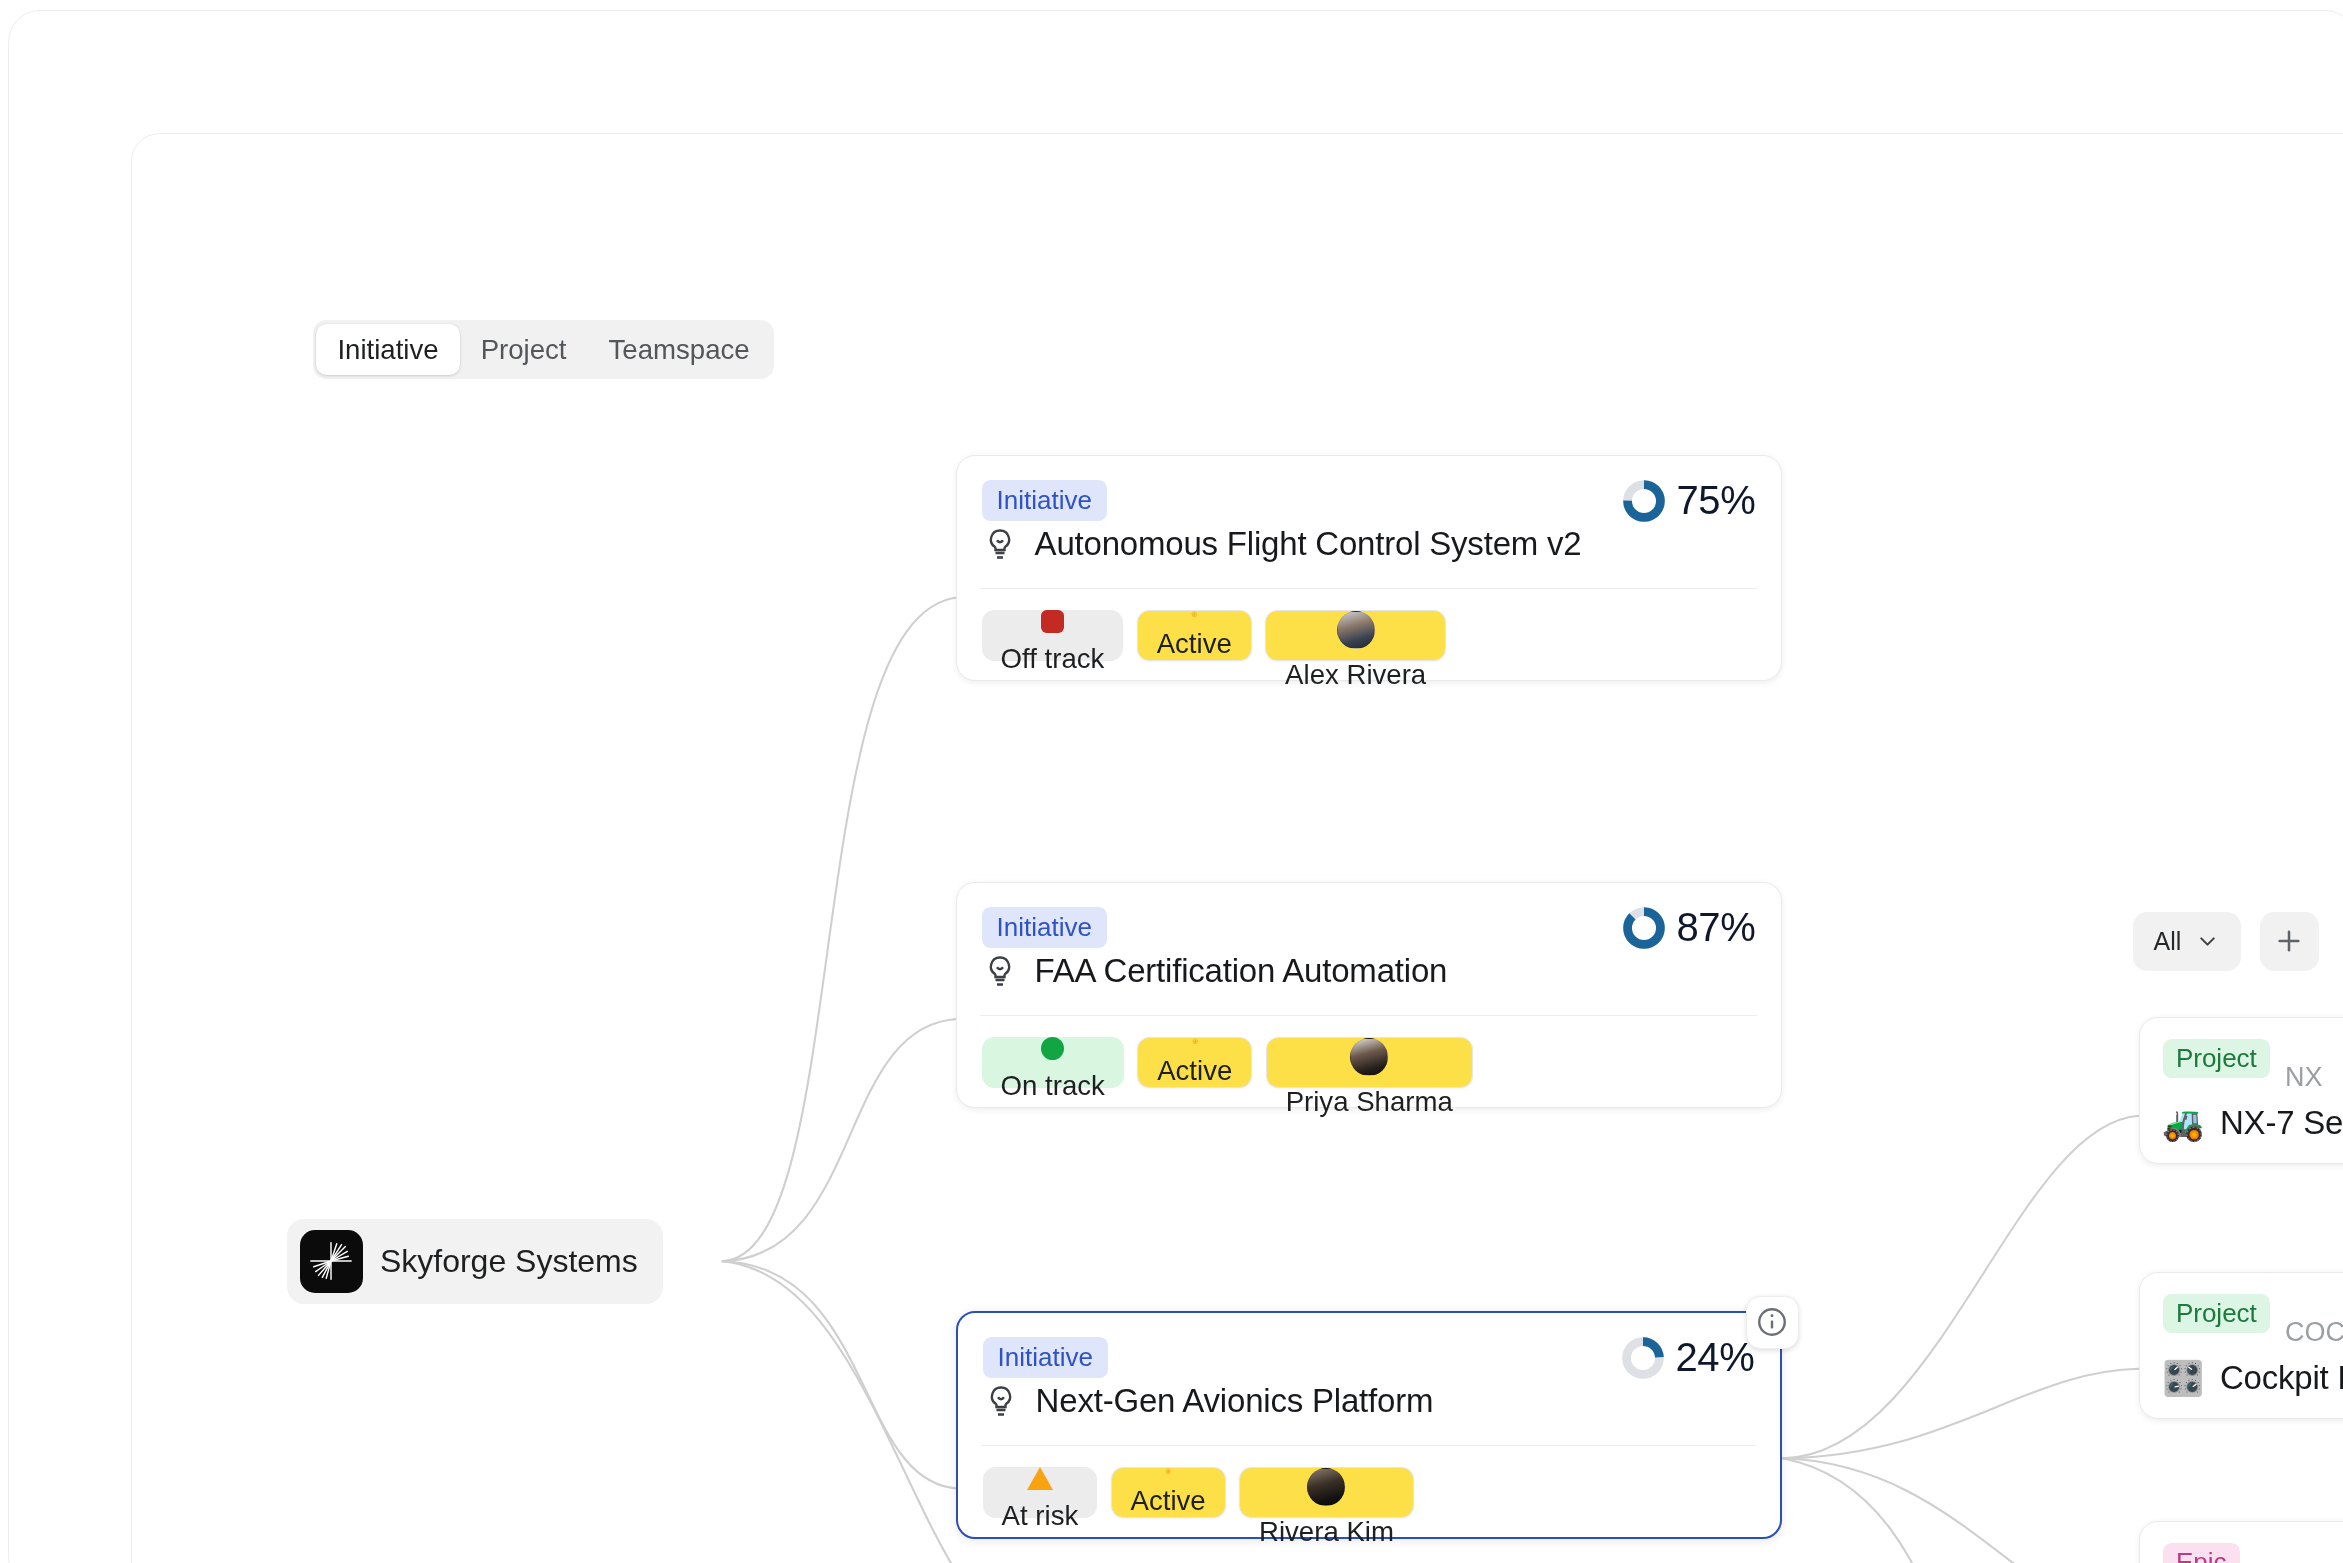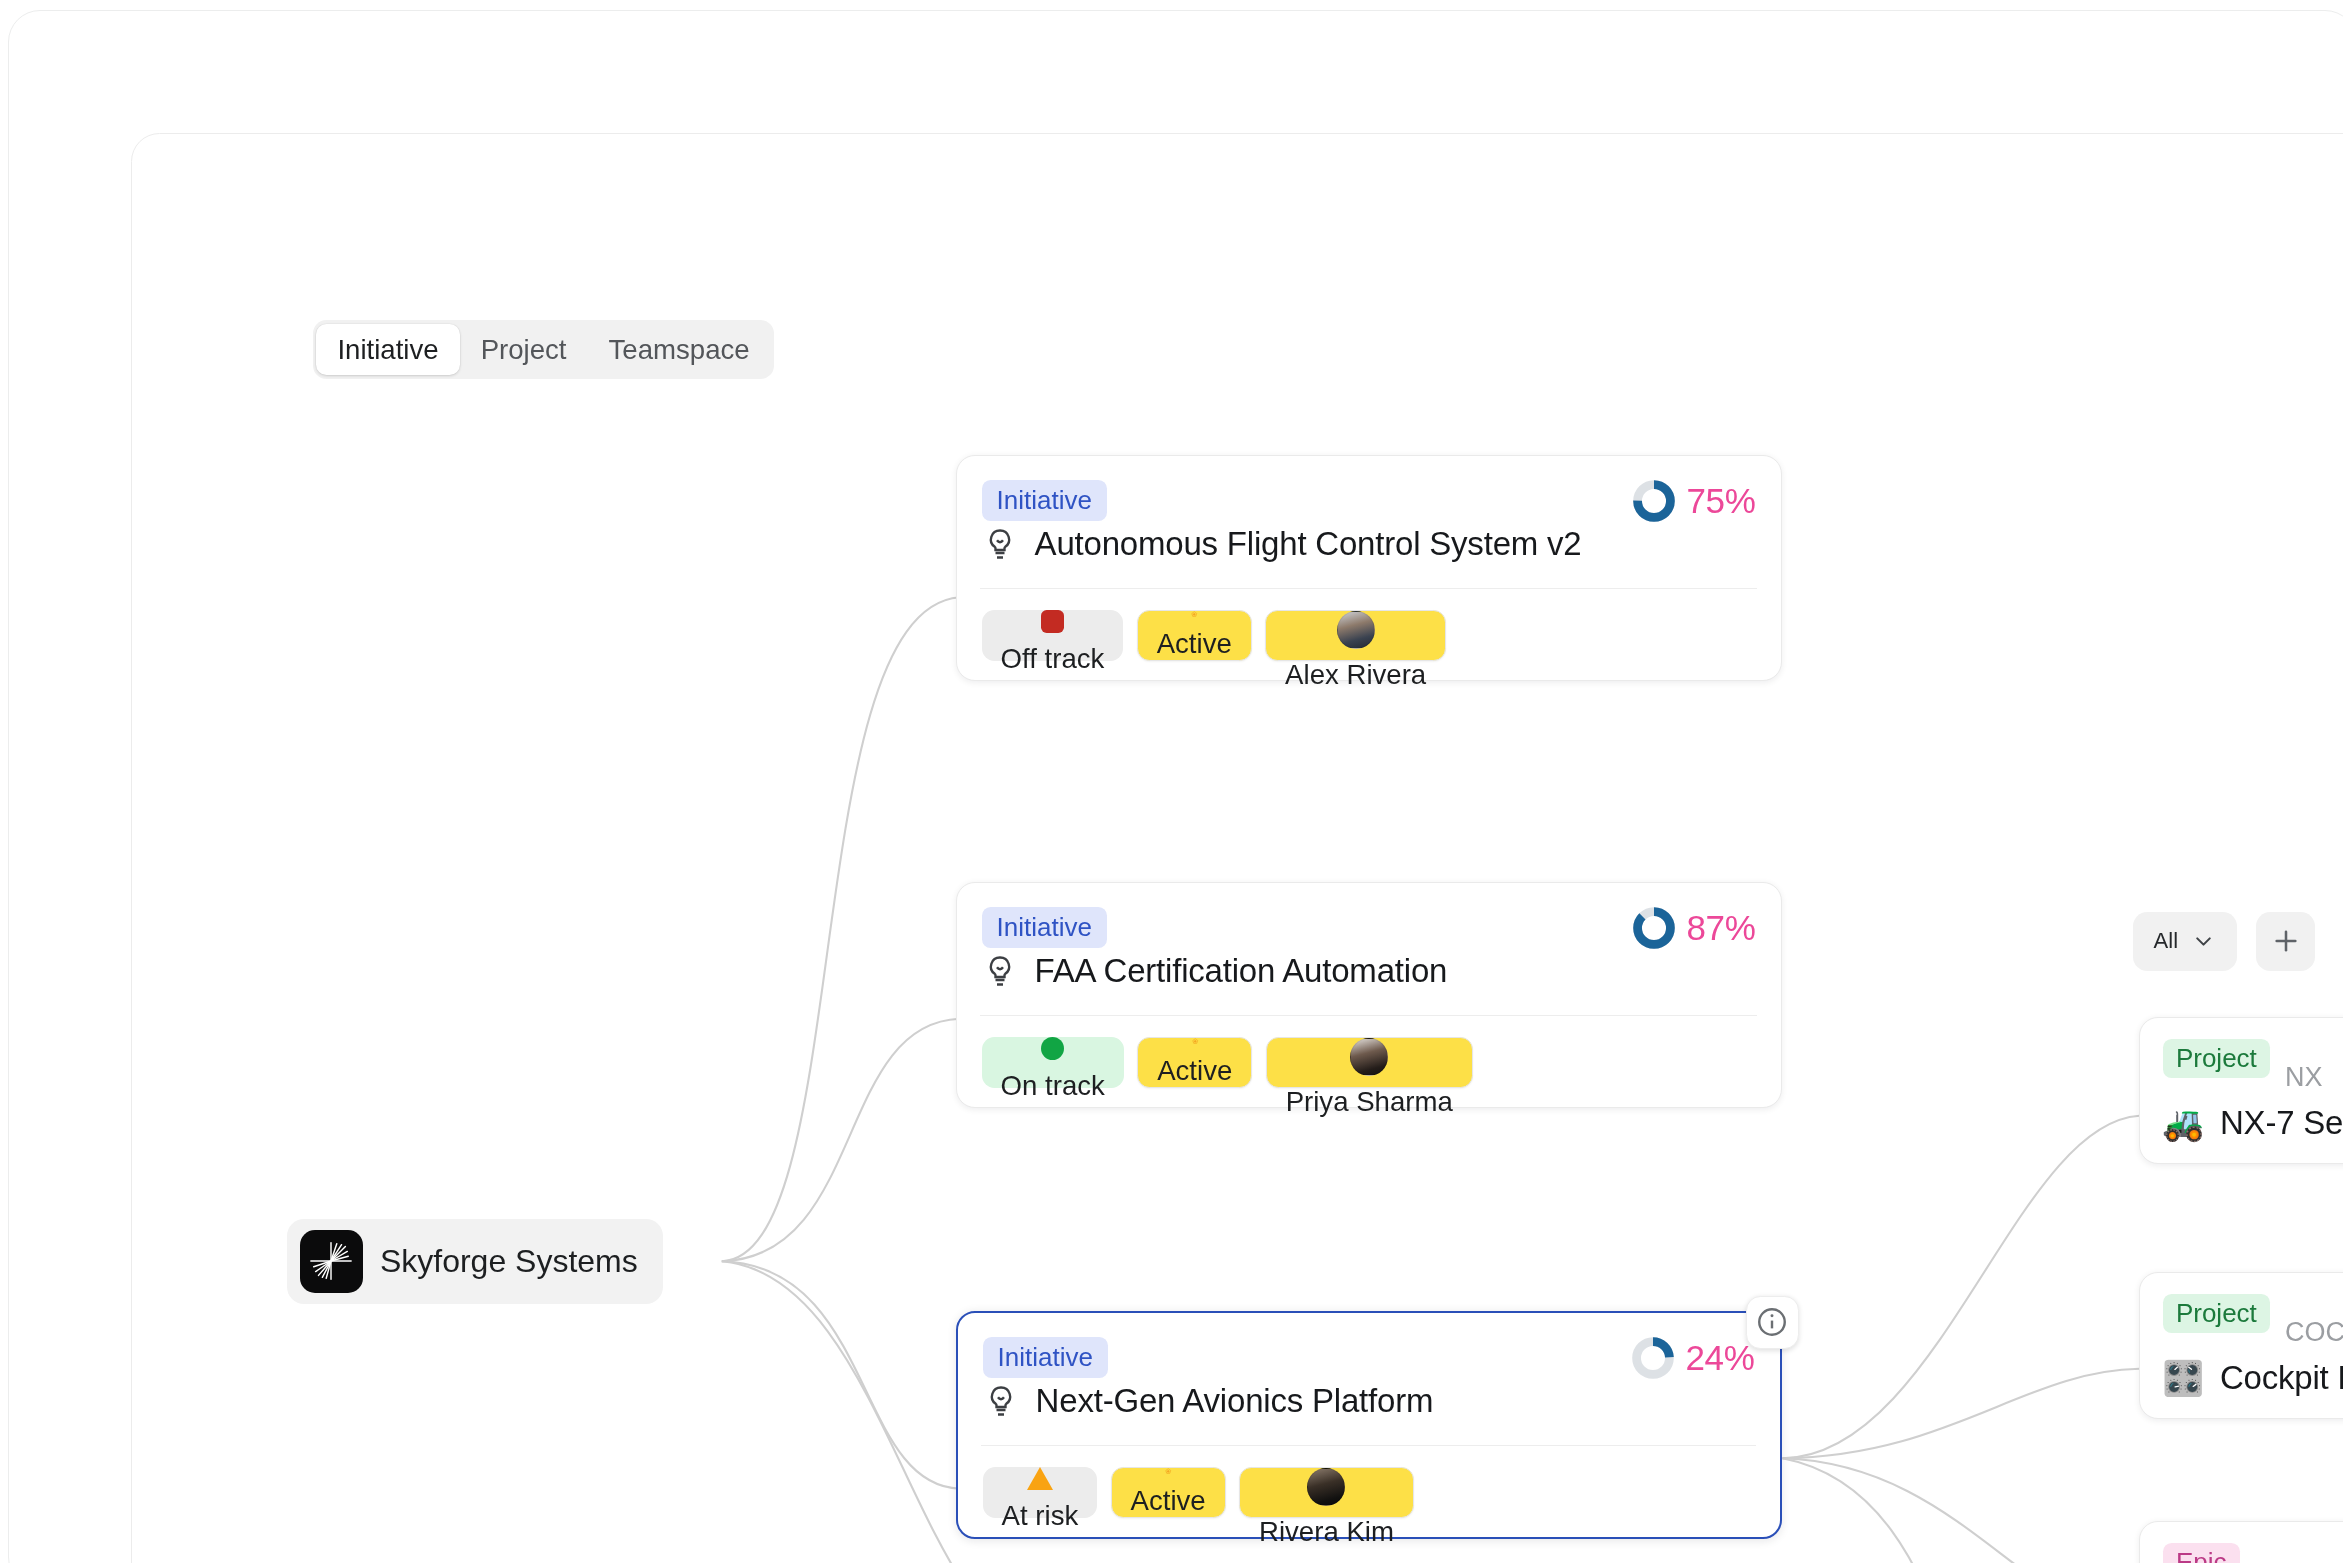--- a/index.html
+++ b/index.html
@@ -82,21 +82,21 @@
     border: 2.9px solid #2a4fb8;
     box-shadow: 0 1.9px 9.5px rgba(16,20,30,.10);
   }
   .card-top { display: flex; align-items: center; justify-content: space-between; height: 48px; }
   .type-badge {
     background: #dfe5fb; color: #2f53c4;
     font-size: 26px; border-radius: 8.6px;
     padding: 6.7px 15px 8.6px 15px; line-height: 1;
   }
   .progress-wrap { display: flex; align-items: center; gap: 9.5px; }
-  .pct { font-size: 35px; color: #ec4899; letter-spacing: -0.3px; }
+  .pct { font-size: 40px; color: #0f172a; letter-spacing: -0.3px; }
 
   .card-title-row { display: flex; align-items: center; gap: 17px; padding-bottom: 25px; }
   .card-title { font-size: 33px; color: #17191c; white-space: nowrap; letter-spacing: -0.2px; }
 
   .card-divider { height: 1px; background: #ededed; margin: 0 -1.9px; }
 
   .chip-row { display: flex; align-items: center; gap: 13.3px; margin-top: 21px; }
   .chip {
     display: flex; align-items: center; gap: 10.5px;
     height: 51px; padding: 0 19px;
@@ -129,21 +129,21 @@
     cursor: pointer; z-index: 6;
   }
 
   
   #right-toolbar { position: absolute; left: 2001px; top: 778px; display: flex; align-items: center; gap: 19px; }
   #filter-pill {
     display: flex; align-items: center; gap: 13.3px;
     background: #f1f1f1; border-radius: 14.3px;
     height: 59px; padding: 0 21px; cursor: pointer;
   }
-  #filter-label { font-size: 22px; color: #26292c; }
+  #filter-label { font-size: 25px; color: #26292c; }
   #add-button {
     width: 59px; height: 59px; border-radius: 14.3px;
     background: #f1f1f1; display: flex; align-items: center; justify-content: center;
     cursor: pointer;
   }
 
   
   .child-card {
     position: absolute;
     width: 495px;

